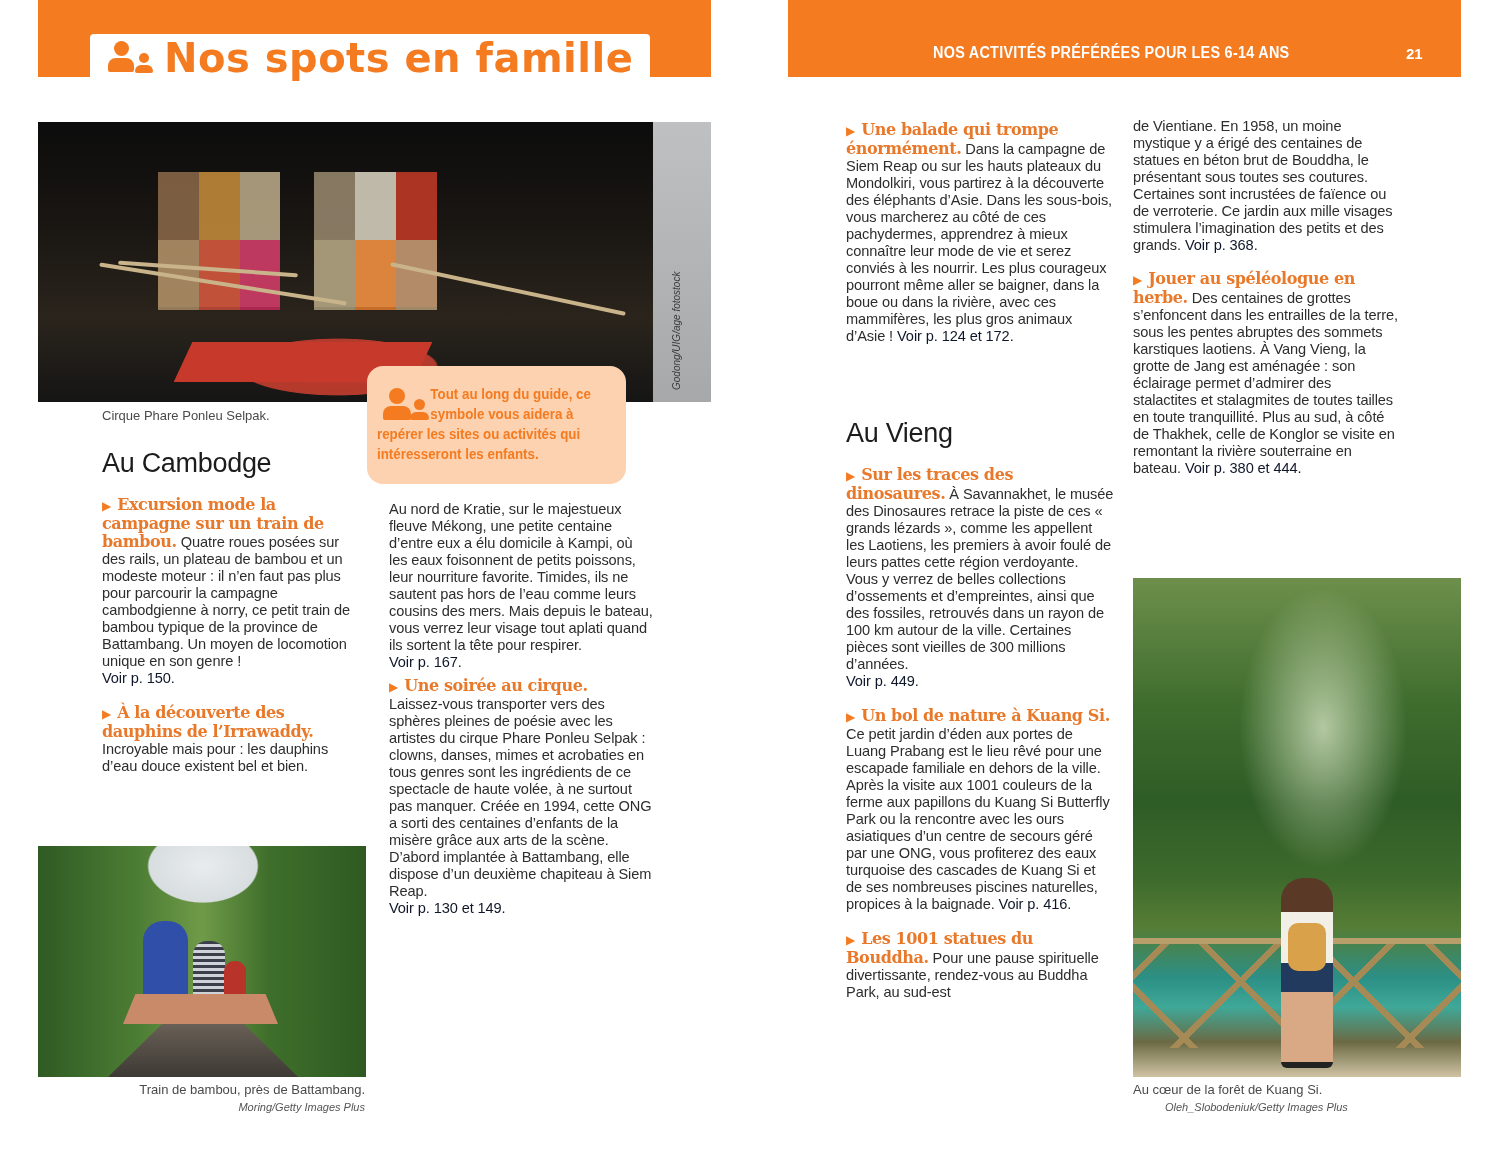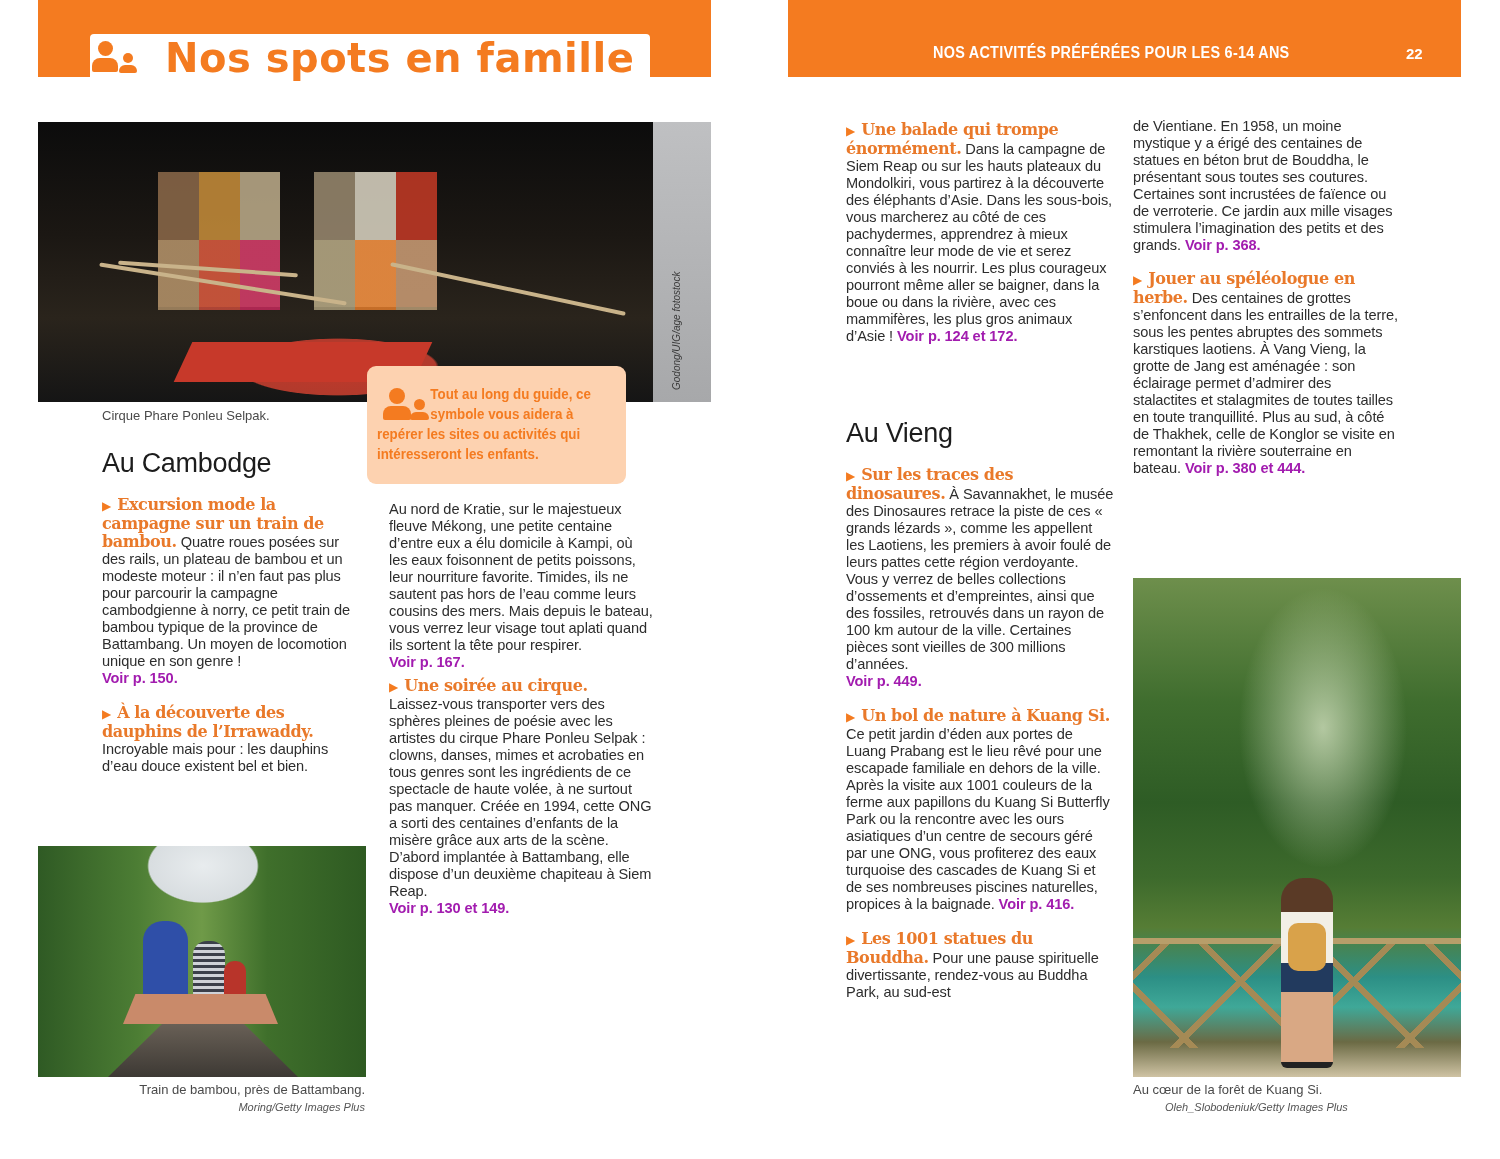--- a/index.html
+++ b/index.html
@@ -6,21 +6,21 @@
   html, body { width: 1500px; height: 1159px; background: #ffffff; overflow: hidden; }
   body { position: relative; font-family: "Liberation Sans", sans-serif; color: #2a2a2a; }
 
   .orange-band { position: absolute; background: #f47b20; }
   .band-left { left: 38px; top: 0; width: 673px; height: 77px; }
   .band-right { left: 788px; top: 0; width: 673px; height: 77px; }
 
   .title-tab {
     position: absolute; left: 90px; top: 34px; width: 560px; height: 48px;
     background: #fff; border-radius: 4px 4px 0 0;
-    display: flex; align-items: center;  gap: 17px;
+    display: flex; align-items: center; padding-left: 16px;
   }
   .title-tab .title-text {
     font-family: "DejaVu Sans", sans-serif; font-weight: bold;
     font-size: 40px; color: #f47b20; letter-spacing: 0.5px; margin-left: 10px;
     line-height: 1;
   }
   .family-icon { display: inline-block; position: relative; width: 48px; height: 38px; }
   .family-icon .h1 { position: absolute; left: 8px; top: 2px; width: 15px; height: 15px; border-radius: 50%; background: #f47b20; }
   .family-icon .b1 { position: absolute; left: 2px; top: 19px; width: 26px; height: 14px; border-radius: 8px 8px 2px 2px; background: #f47b20; }
   .family-icon .h2 { position: absolute; left: 33px; top: 14px; width: 10px; height: 10px; border-radius: 50%; background: #f47b20; }
@@ -123,21 +123,21 @@
     position: absolute; left: 155px; top: 345px; width: 38px; height: 48px;
     background: #d9a24a; border-radius: 10px;
   }
 
   .caption { position: absolute; font-size: 13px; color: #4a4a4a; white-space: nowrap; }
   .credit { position: absolute; font-size: 11px; font-style: italic; color: #555; white-space: nowrap; }
 
   
   .callout {
     position: absolute; left: 367px; top: 366px; width: 259px; height: 118px;
-    background: #fdd2b0; border-radius: 9px; padding: 18px 10px 0 10px;
+    background: #fdd2b0; border-radius: 16px; padding: 18px 10px 0 10px;
   }
   .callout .icon-wrap { position: absolute; left: 14px; top: 20px; width: 46px; height: 36px; }
   .callout .txt {
     font-family: "Liberation Sans", sans-serif; font-weight: bold; font-size: 14.5px;
     color: #f47b20; line-height: 20px; transform: scaleX(0.92); transform-origin: left top; width: 265px;
   }
   .callout .txt .indent { padding-left: 58px; display: block; }
 
   
   .section-heading {
@@ -145,21 +145,21 @@
     font-weight: normal; letter-spacing: -0.3px;
   }
 
   
   .col { position: absolute; width: 265px; font-size: 14.6px; line-height: 17px; color: #2d2d2d; letter-spacing: -0.1px; }
   .entry { margin-bottom: 17px; }
   .entry-title {
     font-family: "DejaVu Serif", serif; font-weight: bold; color: #e9792a; font-size: 16px; letter-spacing: -0.4px;
   }
   .arrow { color: #f47b20; font-size: 12px; margin-right: 6px; font-family: "DejaVu Sans", sans-serif; }
-  .ref { font-weight: bold; color: #a21caf; }
+  .ref { font-weight: normal; color: #0f172a; }
   .tip { font-style: italic; }
   .smile-icon {
     display: inline-block; width: 15px; height: 15px; border: 1.3px solid #444; border-radius: 50%;
     vertical-align: -2px; margin-right: 4px; position: relative;
   }
   .smile-icon::after {
     content: ""; position: absolute; left: 3px; top: 6px; width: 7px; height: 3px;
     border-bottom: 1.3px solid #444; border-radius: 0 0 5px 5px;
   }
   .p { display: block; }
@@ -235,21 +235,21 @@
   </div>
   <div class="entry">
     <span class="arrow">▶</span><span class="entry-title">Une soirée au cirque.</span>
     <span class="p">Laissez-vous transporter vers des sphères pleines de poésie avec les artistes du cirque Phare Ponleu Selpak : clowns, danses, mimes et acrobaties en tous genres sont les ingrédients de ce spectacle de haute volée, à ne surtout pas manquer. Créée en 1994, cette ONG a sorti des centaines d’enfants de la misère grâce aux arts de la scène. D’abord implantée à Battambang, elle dispose d’un deuxième chapiteau à Siem Reap.</span>
     <span class="ref p">Voir p. 130 et 149.</span>
   </div>
 </div>
 
 <div class="orange-band band-right"></div>
 <div class="running-head">NOS ACTIVITÉS PRÉFÉRÉES POUR LES 6-14 ANS</div>
-<div class="page-number">22</div>
+<div class="page-number">21</div>
 
 <div class="col" style="left:846px;top:121px;width:268px;">
   <div class="entry" style="margin-bottom:20px;">
     <span class="arrow">▶</span><span class="entry-title">Une balade qui trompe énormément.</span>
     <span>Dans la campagne de Siem Reap ou sur les hauts plateaux du Mondolkiri, vous partirez à la découverte des éléphants d’Asie. Dans les sous-bois, vous marcherez au côté de ces pachydermes, apprendrez à mieux connaître leur mode de vie et serez conviés à les nourrir. Les plus courageux pourront même aller se baigner, dans la boue ou dans la rivière, avec ces mammifères, les plus gros animaux d’Asie !</span>
     <span class="ref">Voir p. 124 et 172.</span>
   </div>
 </div>
 
 <div class="section-heading" style="left:846px;top:418px;">Au Vieng</div>

